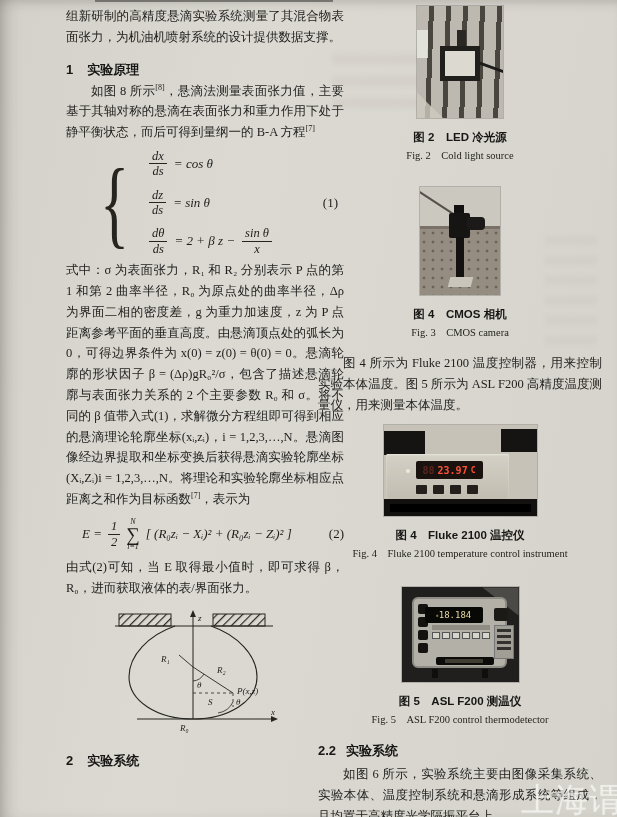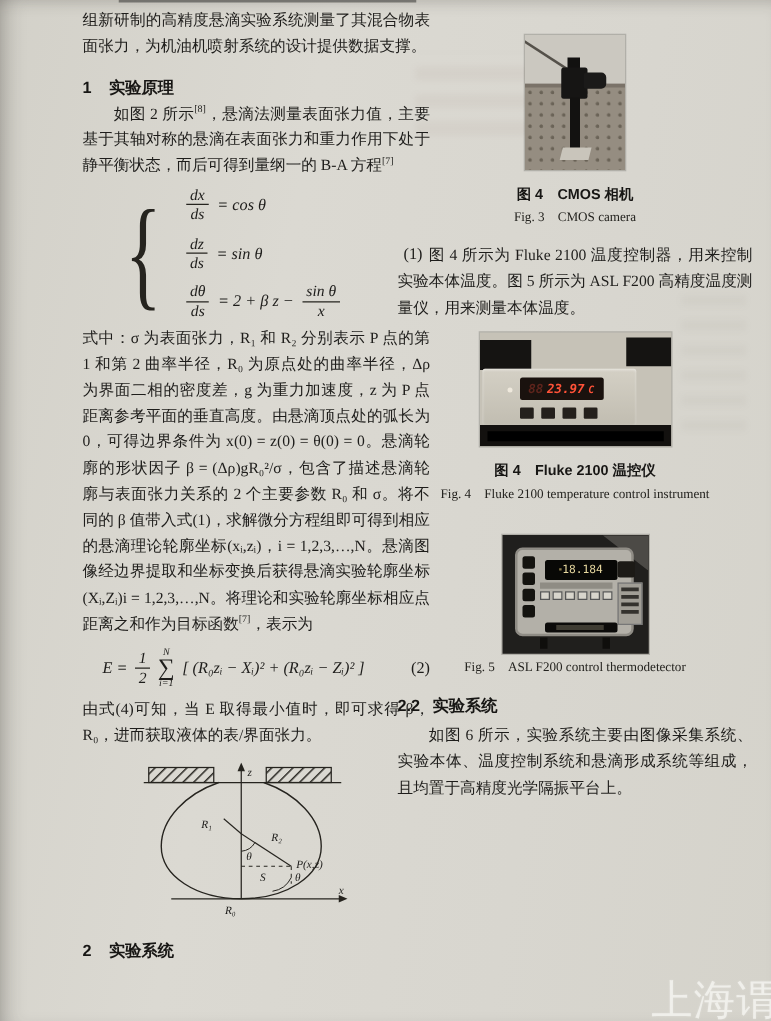--- a/index.html
+++ b/index.html
@@ -58,42 +58,42 @@
   .p3-table{position:absolute;left:0;bottom:0;width:100%;height:66px;background:#958d81;
     border-top:3px solid #7a7268;
     background-image:radial-gradient(circle at 4px 4px,#6a6357 1.2px,transparent 1.7px);
     background-size:9px 9px;}
   .p3-rod{position:absolute;left:-6px;top:16px;width:48px;height:2px;background:#55514a;transform:rotate(33deg);}
   .p3-top{position:absolute;left:34px;top:18px;width:10px;height:9px;background:#121110;}
   .p3-body{position:absolute;left:29px;top:26px;width:21px;height:25px;background:#161514;border-radius:2px;}
   .p3-lens{position:absolute;left:47px;top:30px;width:18px;height:13px;background:#1b1a19;border-radius:2px 4px 4px 2px;}
   .p3-post{position:absolute;left:36px;top:50px;width:8px;height:42px;background:#131211;}
   .p3-base{position:absolute;left:29px;top:90px;width:23px;height:10px;background:#c9c5bb;transform:skewX(-14deg);}
-  .photo4{width:153px;height:91px;margin:10px auto 0;background:#c6c2b7;font-style:italic;}
+  .photo4{width:153px;height:91px;margin:10px auto 0;background:#c6c2b7;}
   .p4-tl{position:absolute;left:0;top:6px;width:41px;height:24px;background:#151412;}
   .p4-tr{position:absolute;right:0;top:4px;width:36px;height:23px;background:#151412;}
   .p4-panel{position:absolute;left:2px;top:29px;width:123px;height:45px;border-radius:2px;
     background:linear-gradient(#d4d0c5,#c1bdb1);box-shadow:inset 0 1px 2px rgba(255,255,255,.5);}
   .p4-dot{position:absolute;left:20px;top:15px;width:4px;height:4px;border-radius:50%;background:#efe9dd;}
   .p4-disp{position:absolute;left:30px;top:7px;width:67px;height:18px;background:#1a120e;border-radius:2px;
     display:flex;align-items:center;justify-content:center;gap:3px;
     font-family:"DejaVu Sans Mono",monospace;font-weight:bold;font-size:10px;}
   .p4-dim{color:#5e241c;}
   .p4-val{color:#ff5238;}
   .p4-unit{color:#ff5238;font-size:8px;}
   .p4-btn{position:absolute;top:31px;width:11px;height:9px;background:#24201c;border-radius:1px;}
   .p4-bottom{position:absolute;left:0;bottom:0;width:100%;height:17px;background:#13110f;}
   .p4-bottom::after{content:"";position:absolute;left:6px;top:5px;right:6px;height:8px;background:#000;}
   .photo5{width:117px;height:95px;margin:26px auto 0;background:#201f1d;}
   .p5-wedge{position:absolute;right:0;top:0;width:44px;height:28px;background:#4c4a46;
     clip-path:polygon(18% 0,100% 0,100% 100%);}
   .p5-body{position:absolute;left:10px;top:10px;width:95px;height:71px;border-radius:6px;
     background:#b3b0a8;border:2px solid #8f8c85;box-sizing:border-box;}
   .p5-key{position:absolute;left:4px;width:10px;height:10px;background:#14130f;border-radius:2px;}
-  .p5-disp{position:absolute;left:22px;top:8px;width:58px;height:16px;background:#080806;border-radius:2px;
+  .p5-disp{position:absolute;left:11px;top:8px;width:58px;height:16px;background:#080806;border-radius:2px;
     display:flex;align-items:center;justify-content:center;gap:0;
     font-family:"DejaVu Sans Mono",monospace;}
   .p5-mark{color:#8a7b4a;font-size:5px;}
   .p5-val{color:#e8d9a0;font-size:9px;}
   .p5-btnA{position:absolute;left:80px;top:9px;width:14px;height:13px;background:#1c1a16;border-radius:2px;}
   .p5-strip{position:absolute;left:18px;top:26px;width:58px;height:5px;background:#8f8c84;}
   .p5-row{position:absolute;top:33px;width:8px;height:7px;background:#d8d5cc;border:1px solid #555;box-sizing:border-box;}
   .p5-right{position:absolute;left:80px;top:26px;width:20px;height:34px;background:#a19e96;border:1px solid #777;box-sizing:border-box;}
   .p5-right i{display:block;height:3px;background:#34322e;margin:3px 2px 0;}
   .p5-bar{position:absolute;left:22px;top:58px;width:58px;height:8px;background:#0c0b0a;border-radius:2px;}
@@ -120,21 +120,21 @@
   <div class="ghost ghost-a"></div>
   <div class="ghost ghost-b"></div>
 
   <div class="col-left">
     <p>组新研制的高精度悬滴实验系统测量了其混合物表面张力，为机油机喷射系统的设计提供数据支撑。</p>
 
     <h2 class="sec">
       <span class="num">1</span><span>实验原理</span>
     </h2>
 
-    <p class="indent" style="margin-top:2px;"><span>如图 2 所示</span><span class="sup">[8]</span><span>，悬滴法测量表面张力值，主要基于其轴对称的悬滴在表面张力和重力作用下处于静平衡状态，而后可得到量纲一的 B-A 方程</span><span class="sup">[7]</span></p>
+    <p class="indent" style="margin-top:2px;"><span>如图 8 所示</span><span class="sup">[8]</span><span>，悬滴法测量表面张力值，主要基于其轴对称的悬滴在表面张力和重力作用下处于静平衡状态，而后可得到量纲一的 B-A 方程</span><span class="sup">[7]</span></p>
 
     <div class="eq eq1">
       <span class="brace">{</span>
       <div class="eq1-rows">
         <div class="eqrow">
           <span class="frac">
               <span class="num">dx</span>
               <span class="den">ds</span>
             </span>
           <span>= cos θ</span>
@@ -171,21 +171,21 @@
         </span>
       <span class="sigma-wrap">
         <span class="sig-sup">N</span>
         <span class="sigma">∑</span>
         <span class="sig-sub">i=1</span>
       </span>
       <span>[ (R₀zᵢ − Xᵢ)² + (R₀zᵢ − Zᵢ)² ]</span>
       <span class="eqtag">(2)</span>
     </div>
 
-    <p>由式(4)可知，当 E 取得最小值时，即可求得 β，R₀，进而获取液体的表/界面张力。</p>
+    <p>由式(2)可知，当 E 取得最小值时，即可求得 β，R₀，进而获取液体的表/界面张力。</p>
 
     <figure class="fig">
       <svg class="fig1-svg" width="240" height="126" viewBox="0 0 240 126">
         <defs>
           <pattern id="hatch" width="6" height="6" patternUnits="userSpaceOnUse" patternTransform="rotate(45)">
             <line x1="0" y1="0" x2="0" y2="6" stroke="#2a2823" stroke-width="2.4"></line>
           </pattern>
         </defs>
         <rect x="34" y="4" width="52" height="12" fill="url(#hatch)" stroke="#26241f" stroke-width="1"></rect>
         <rect x="128" y="4" width="52" height="12" fill="url(#hatch)" stroke="#26241f" stroke-width="1"></rect>
@@ -214,20 +214,35 @@
     </figure>
 
     <h2 class="sec" style="margin-top:16px;">
       <span class="num">2</span><span>实验系统</span>
     </h2>
 
   </div>
 
   <div class="col-right">
 
+    <figure class="fig">
+      <div class="photo photo2">
+        <div class="p2-light"></div>
+        <div class="p2-mount"></div>
+        <div class="p2-dev">
+            <div class="p2-panel"></div>
+          </div>
+        <div class="p2-cable"></div>
+        <div class="p2-corner"></div>
+      </div>
+      <figcaption>
+        <div class="cap-cn">图 2　LED 冷光源</div>
+        <div class="cap-en">Fig. 2　Cold light source</div>
+      </figcaption>
+    </figure>
 
     <figure class="fig">
       <div class="photo photo3">
         <div class="p3-table"></div>
         <div class="p3-rod"></div>
         <div class="p3-top"></div>
         <div class="p3-body"></div>
         <div class="p3-lens"></div>
         <div class="p3-post"></div>
         <div class="p3-base"></div>
@@ -289,20 +304,21 @@
               <i></i>
               <i></i>
               <i></i>
             </div>
           <div class="p5-bar"></div>
         </div>
         <div class="p5-leg" style="left:30px;"></div>
         <div class="p5-leg" style="left:80px;"></div>
       </div>
       <figcaption>
+        <div class="cap-cn">图 5　ASL F200 测温仪</div>
         <div class="cap-en">Fig. 5　ASL F200 control thermodetector</div>
       </figcaption>
     </figure>
 
     <h3 class="sec" style="margin-top:15px;font-size:13px;">
       <span class="num" style="margin-right:10px;">2.2</span><span>实验系统</span>
     </h3>
     <p class="indent" style="margin-top:4px;">如图 6 所示，实验系统主要由图像采集系统、实验本体、温度控制系统和悬滴形成系统等组成，且均置于高精度光学隔振平台上。</p>
   </div>
 

